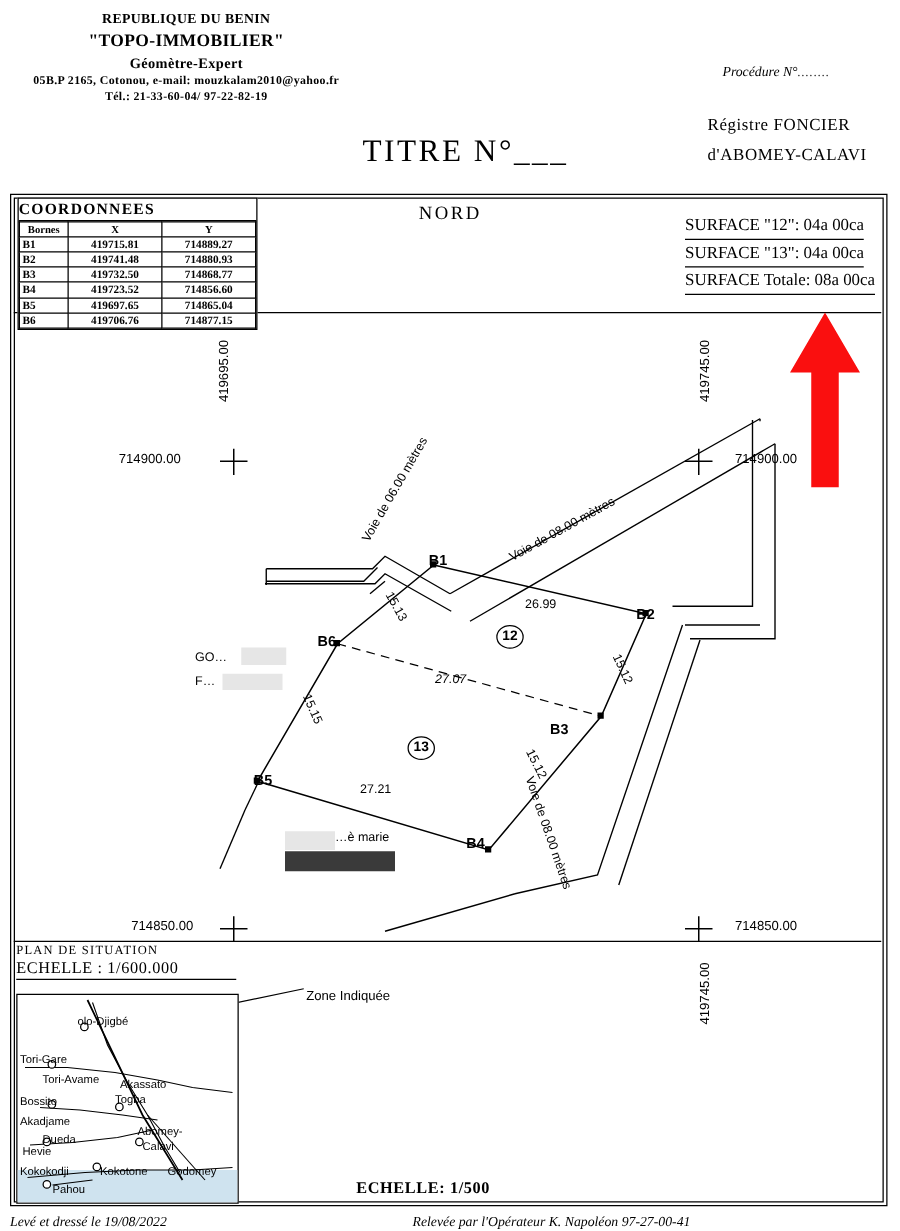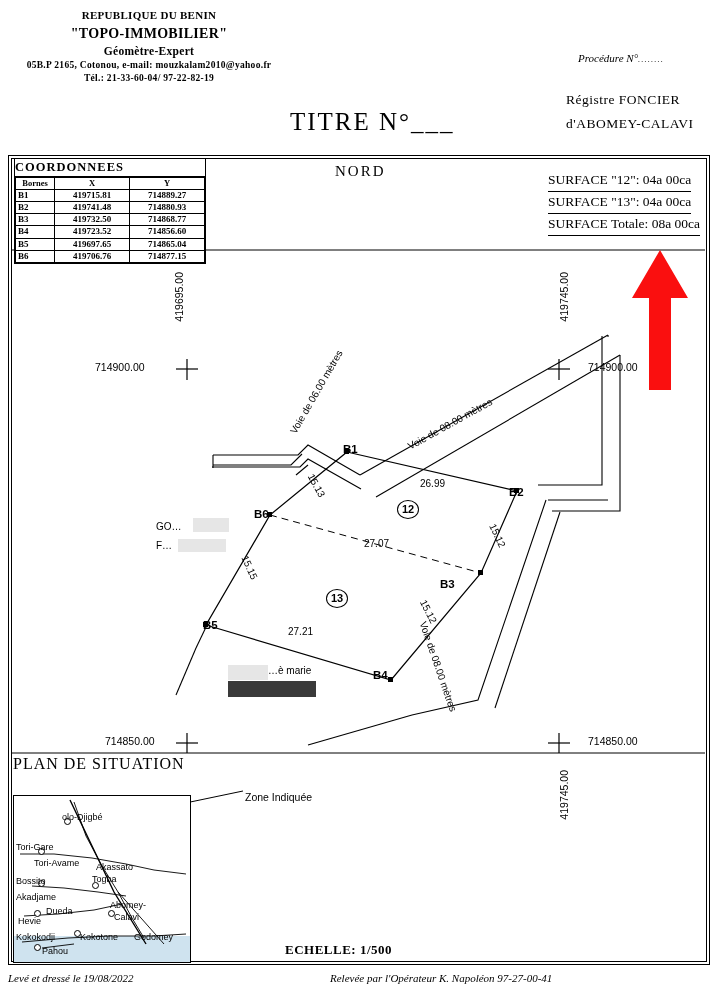--- a/index.html
+++ b/index.html
@@ -37,21 +37,21 @@
   
   .nord{position:absolute;left:335px;top:163px;font-size:15px;letter-spacing:2px;}
   .surf{position:absolute;right:20px;top:170px;text-align:left;font-size:13.5px;line-height:1.55;}
   .surf .u{border-bottom:1px solid #000;display:inline-block;}
 
   
   .arrow{position:absolute;left:630px;top:250px;width:60px;height:140px;}
 
   
   .pds{position:absolute;left:13px;top:755px;width:176px;}
-  .pds .t1{font-size:16px;letter-spacing:1px;}
+  .pds .t1{font-size:10px;letter-spacing:1px;}
   .pds .t2{font-size:13px;letter-spacing:.5px;border-bottom:1px solid #000;padding-bottom:1px;}
   .minimap{position:absolute;left:13px;top:795px;width:176px;height:166px;border:1px solid #000;background:#ffffff;overflow:hidden;}
   .minimap .sea{position:absolute;left:0;bottom:0;width:176px;height:26px;background:#cfe3ef;}
   .mm-label{position:absolute;font-size:9px;font-family:"Liberation Sans",sans-serif;}
   .mm-dot{position:absolute;width:5px;height:5px;border:1px solid #000;border-radius:50%;background:#fff;}
 
   .zone-ind{position:absolute;left:245px;top:791px;font-size:10.5px;font-family:"Liberation Sans",sans-serif;}
   .echelle{position:absolute;left:285px;top:942px;font-size:13px;font-weight:bold;letter-spacing:.5px;}
 
   
@@ -221,21 +221,21 @@
   <div class="pt" style="left:373px;top:669px;">B4</div>
   <div class="pt" style="left:203px;top:619px;">B5</div>
   <div class="pt" style="left:254px;top:508px;">B6</div>
 
   <div class="parc" style="left:397px;top:500px;width:20px;height:17px;border:1.2px solid #000;border-radius:50%;text-align:center;line-height:17px;">12</div>
   <div class="parc" style="left:326px;top:589px;width:20px;height:17px;border:1.2px solid #000;border-radius:50%;text-align:center;line-height:17px;">13</div>
 
   <div class="lbl" style="left:420px;top:463px;margin-top:15px;">26.99</div>
   <div class="lbl" style="left:304px;top:480px;transform:rotate(61deg);">15.13</div>
   <div class="lbl" style="left:485px;top:530px;transform:rotate(65deg);">15.12</div>
-  <div class="lbl" style="left:364px;top:538px;">27.07</div>
+  <div class="lbl" style="left:348px;top:538px;font-style:italic;">27.07</div>
   <div class="lbl" style="left:237px;top:562px;transform:rotate(66deg);">15.15</div>
   <div class="lbl" style="left:416px;top:606px;transform:rotate(63deg);">15.12</div>
   <div class="lbl" style="left:288px;top:626px;">27.21</div>
 
   <div class="lbl" style="left:288px;top:430px;transform:rotate(-60deg);transform-origin:left top;">Voie  de  06.00  mètres</div>
   <div class="lbl" style="left:406px;top:442px;transform:rotate(-29deg);transform-origin:left top;">Voie  de   08.00   mètres</div>
   <div class="lbl" style="left:428px;top:620px;transform:rotate(71deg);transform-origin:left top;">Voie  de   08.00   mètres</div>
 
   <div class="lbl" style="left:156px;top:521px;">GO…</div>
   <div class="lbl" style="left:156px;top:540px;">F…</div>
@@ -243,20 +243,21 @@
   <div class="redact" style="left:178px;top:539px;width:48px;height:13px;"></div>
 
   <div class="lbl" style="left:268px;top:665px;">…è marie</div>
   <div class="redact" style="left:228px;top:665px;width:40px;height:15px;"></div>
   <div class="redact2" style="left:228px;top:681px;width:88px;height:16px;"></div>
 
   <div class="zone-ind">Zone Indiquée</div>
 
   <div class="pds">
     <div class="t1">PLAN  DE  SITUATION</div>
+    <div class="t2">ECHELLE  :  1/600.000</div>
   </div>
 
   <div class="minimap">
     <div class="sea"></div>
     <svg width="176" height="166" style="position:absolute;left:0;top:0;">
       <g stroke="#000" fill="none" stroke-width="0.9">
         <path d="M60,6 L72,40 L88,70 L104,96 L118,122 L130,142"></path>
         <path d="M6,58 L40,58 L78,62 L112,68 L140,74 L172,78"></path>
         <path d="M18,90 L50,92 L84,96 L112,100"></path>
         <path d="M10,120 L44,118 L80,114 L108,108"></path>
@@ -277,21 +278,21 @@
     <span class="mm-dot" style="left:60px;top:134px;"></span>
     <span class="mm-dot" style="left:20px;top:148px;"></span>
 
     <span class="mm-label" style="left:48px;top:16px;">olo-Djigbé</span>
     <span class="mm-label" style="left:2px;top:46px;">Tori-Gare</span>
     <span class="mm-label" style="left:20px;top:62px;">Tori-Avame</span>
     <span class="mm-label" style="left:82px;top:66px;">Akassato</span>
     <span class="mm-label" style="left:2px;top:80px;">Bossito</span>
     <span class="mm-label" style="left:78px;top:78px;">Togba</span>
     <span class="mm-label" style="left:2px;top:96px;">Akadjame</span>
-    <span class="mm-label" style="left:32px;top:110px;">Dueda</span>
+    <span class="mm-label" style="left:20px;top:110px;">Dueda</span>
     <span class="mm-label" style="left:96px;top:104px;">Abomey-</span>
     <span class="mm-label" style="left:100px;top:116px;">Calavi</span>
     <span class="mm-label" style="left:4px;top:120px;">Hevie</span>
     <span class="mm-label" style="left:2px;top:136px;">Kokokodji</span>
     <span class="mm-label" style="left:66px;top:136px;">Kokotone</span>
     <span class="mm-label" style="left:120px;top:136px;">Godomey</span>
     <span class="mm-label" style="left:28px;top:150px;">Pahou</span>
   </div>
 
   <div class="echelle">ECHELLE:  1/500</div>

